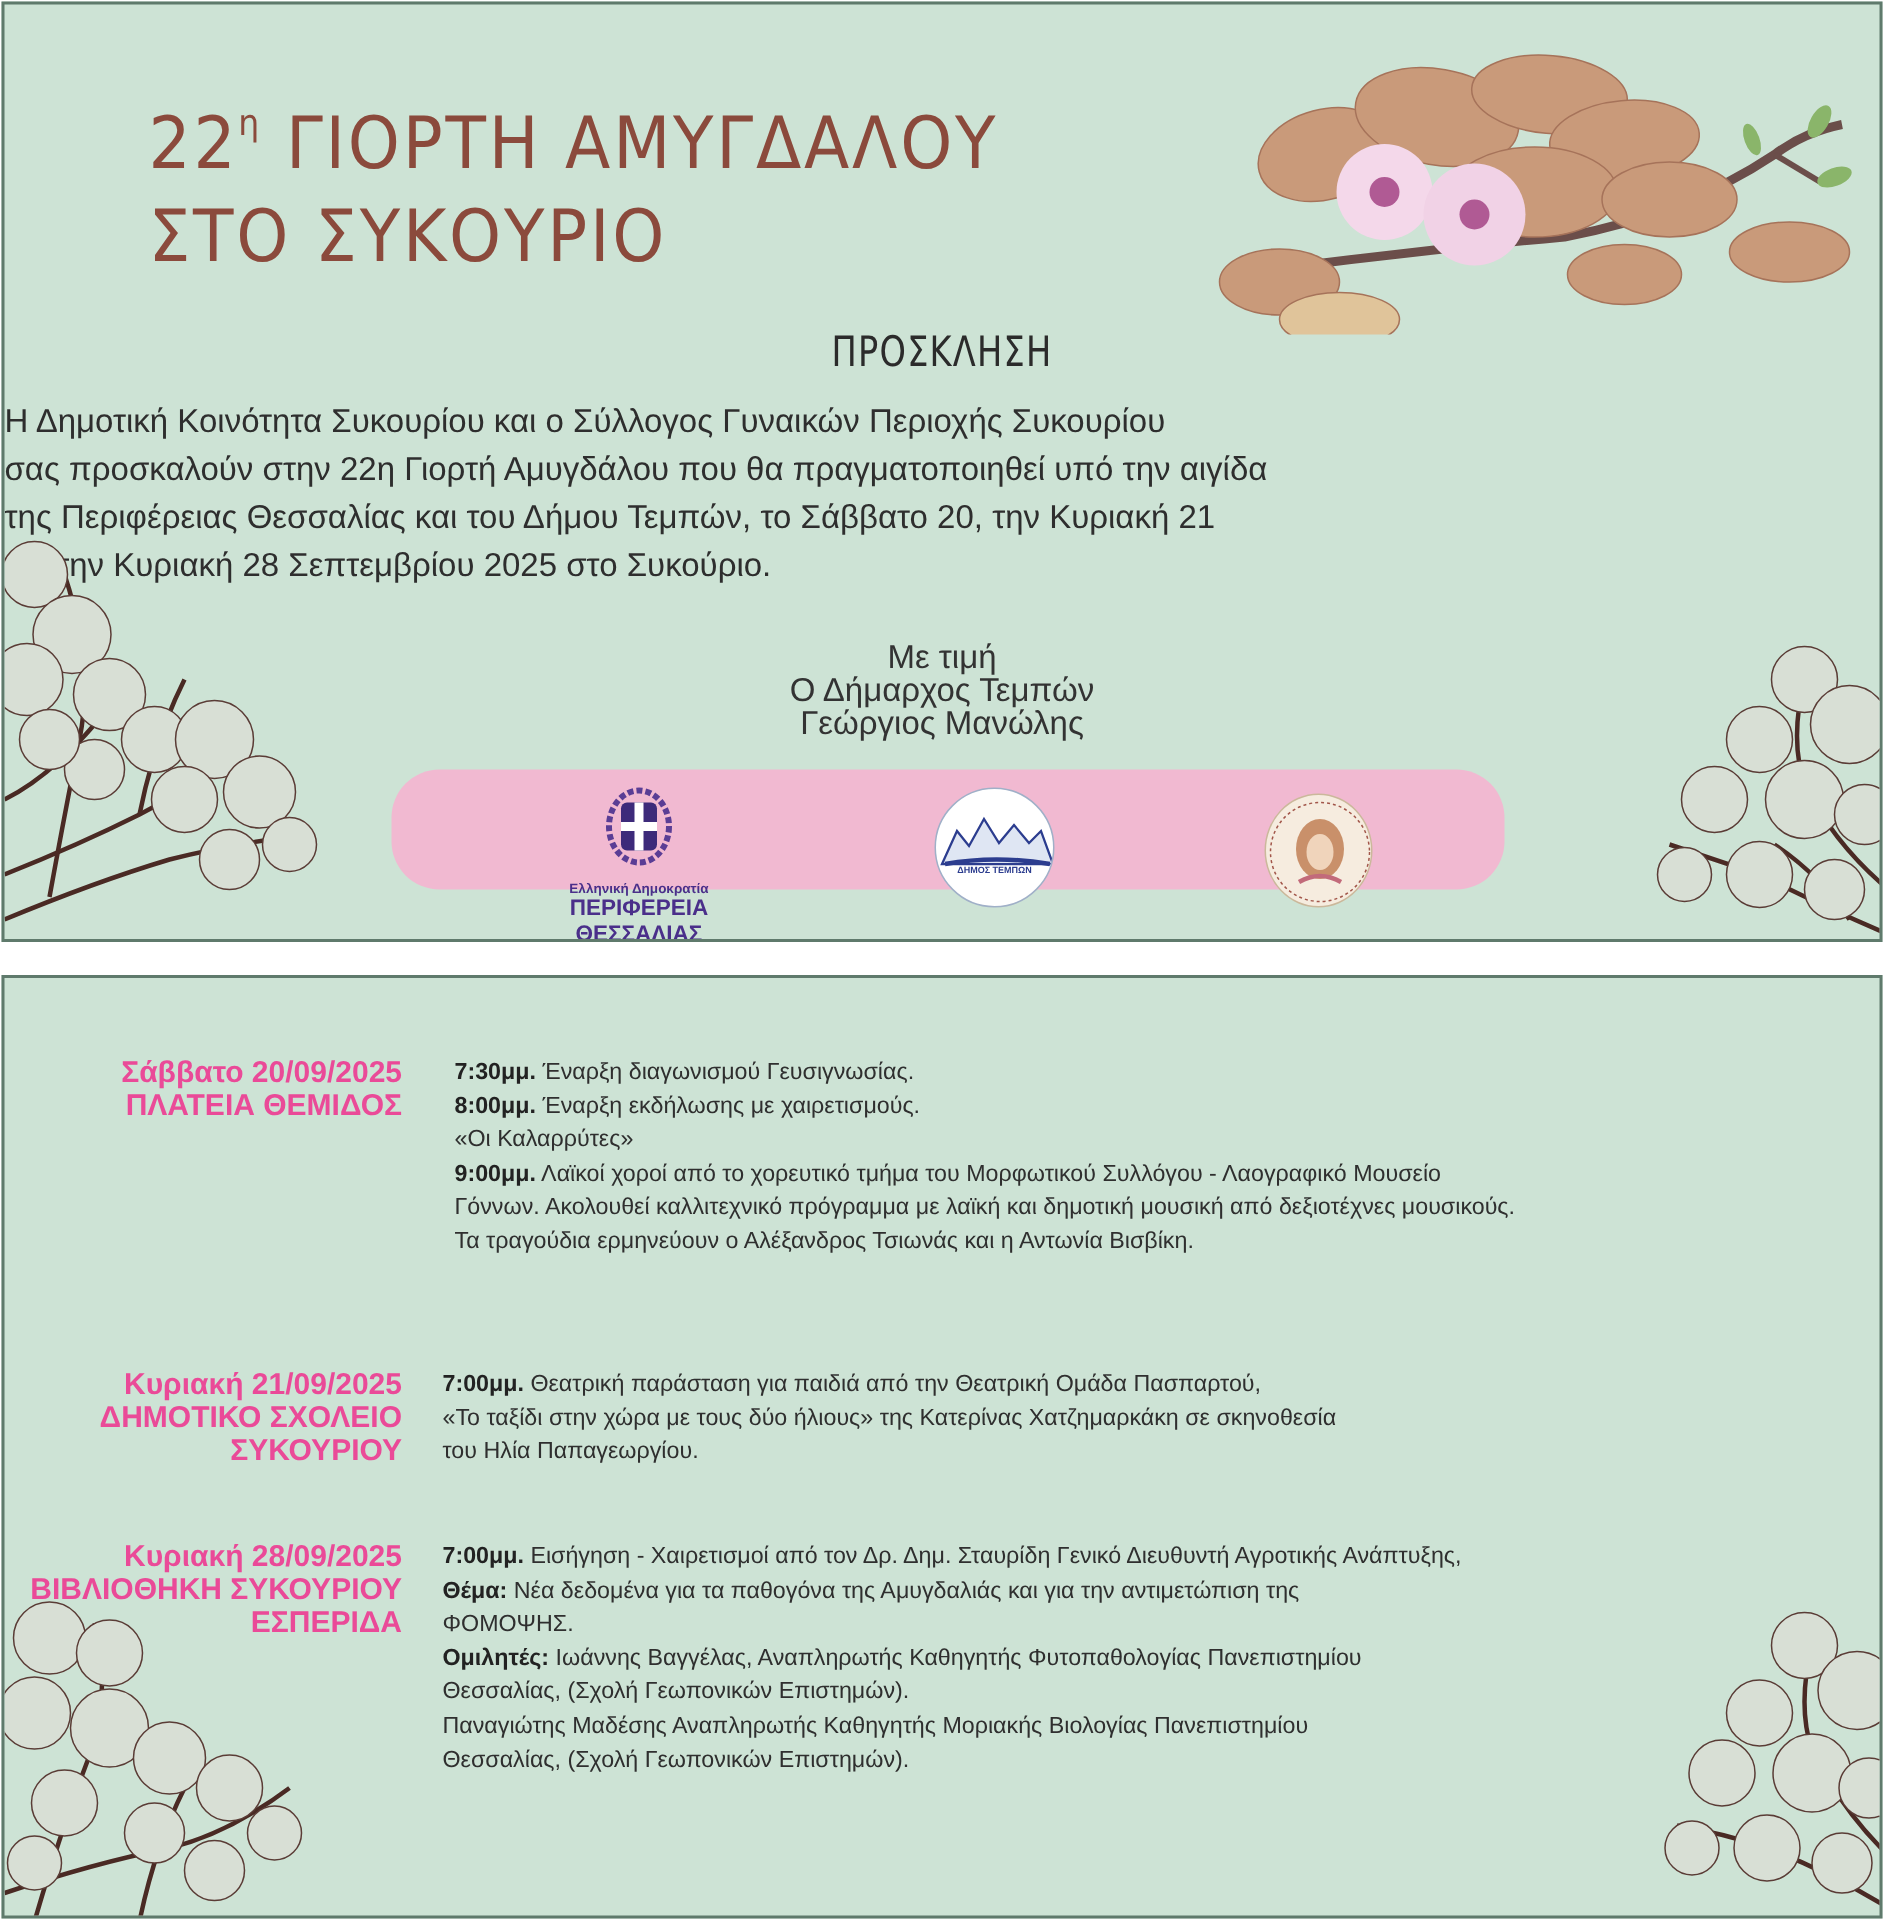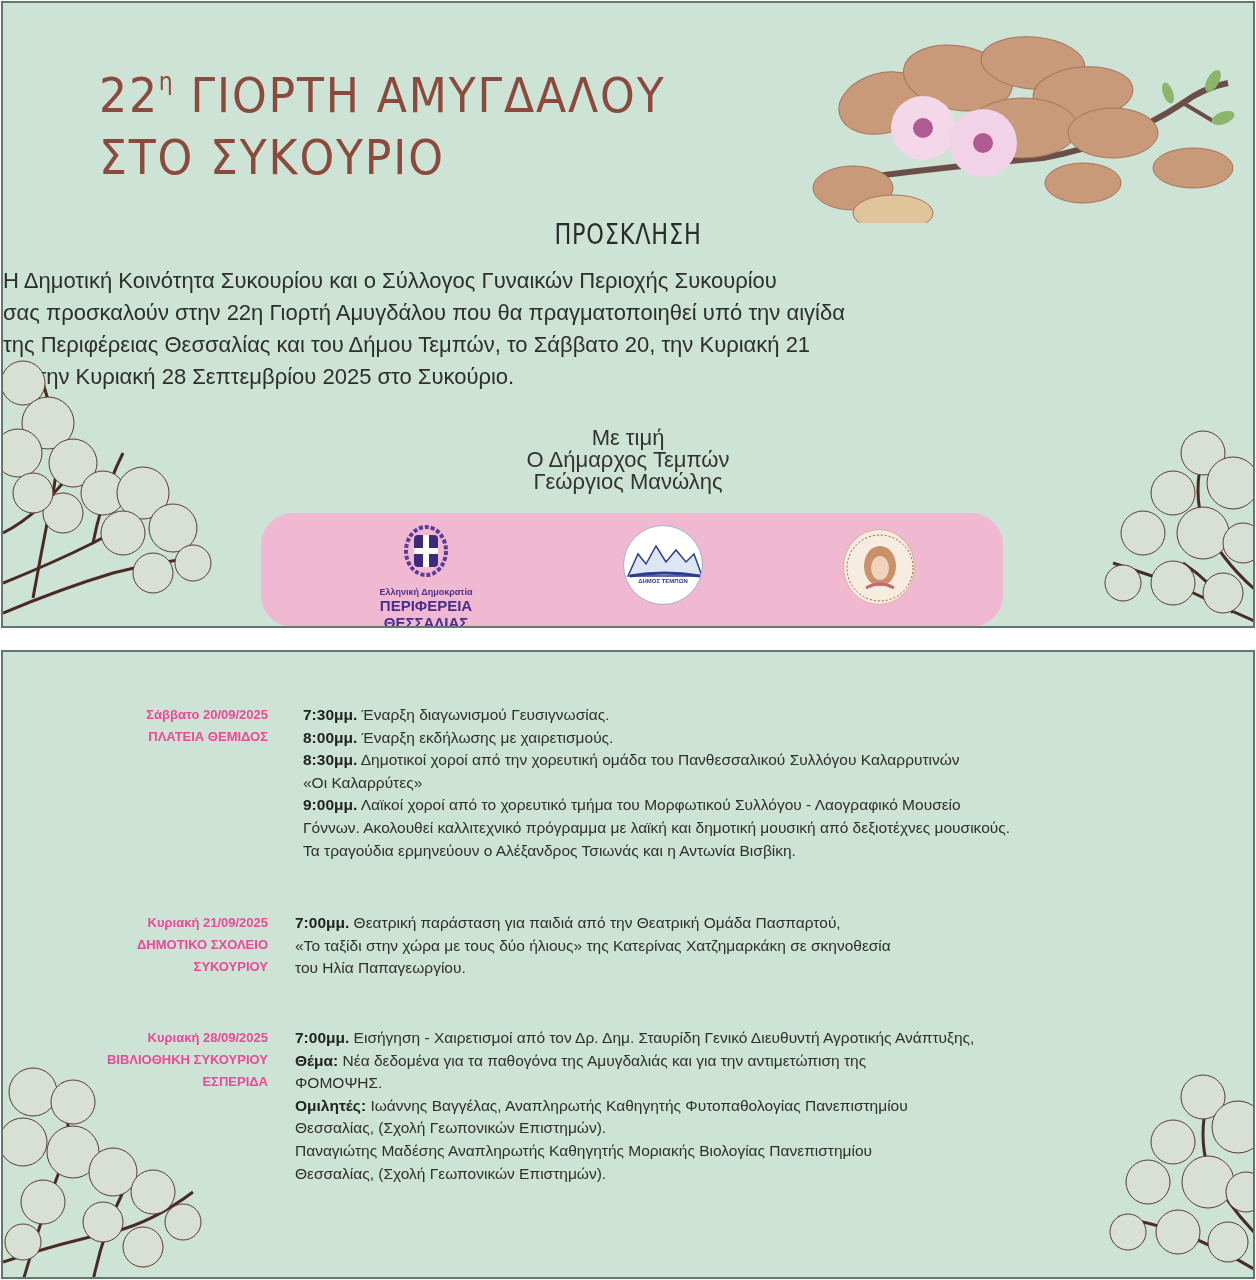--- a/index.html
+++ b/index.html
@@ -37,39 +37,39 @@
       font-family: "Liberation Sans", sans-serif; font-size: 22px; line-height: 32px; color: #2e2e2e;
     }
     .invite-body div { white-space: nowrap; }
     .signature {
       position: absolute; left: 0; width: 100%; top: 424px; text-align: center;
       font-family: "Liberation Sans", sans-serif; font-size: 22px; line-height: 22px; color: #333;
     }
 
     
     .logo-strip {
-      position: absolute; left: 258px; top: 510px; width: 742px; height: 114px;
+      position: absolute; left: 258px; top: 510px; width: 742px; height: 80px;
       background: #f1b9d1; border-radius: 32px;
     }
     .logo { position: absolute; }
     .logo-region { left: 100px; top: 10px; width: 130px; text-align: center; }
     .logo-region .caption1 { font-family: "Liberation Sans", sans-serif; font-size: 9px; color: #4a2f8a; font-weight: bold; margin-top: 4px; }
     .logo-region .caption2 { font-family: "Liberation Sans", sans-serif; font-size: 15px; color: #4a2f8a; font-weight: bold; }
     .logo-dimos { left: 362px; top: 12px; width: 80px; height: 80px; border-radius: 50%; background: #ffffff; border: 1px solid #a0b0c8; overflow: hidden; }
     .logo-dimos .dimos-label { position: absolute; left: 0; width: 100%; top: 52px; text-align: center; font-size: 6px; color: #2c3d8f; font-family: "Liberation Sans", sans-serif; font-weight: bold; }
     .logo-syllogos { left: 582px; top: 16px; width: 72px; height: 76px; border-radius: 50%; background: #f6ecdf; border: 1px solid #cbb89b; overflow: hidden; }
 
     .tree { position: absolute; }
 
     
     .schedule { position: absolute; left: 0; top: 0; width: 100%; height: 100%; }
     .day { position: absolute; left: 0; width: 100%; }
     .day-label {
       position: absolute; right: 985px; text-align: right;
-      font-family: "Liberation Sans", sans-serif; font-weight: bold; font-size: 13px; line-height: 22px;
+      font-family: "Liberation Sans", sans-serif; font-weight: bold; font-size: 20px; line-height: 22px;
       color: #ea4a98; white-space: nowrap;
     }
     .day-label div { white-space: nowrap; }
     .day-events {
       position: absolute;
       font-family: "Liberation Sans", sans-serif; font-size: 15.5px; line-height: 22.6px; color: #2f2f2f;
     }
     .day-events div { white-space: nowrap; }
     .day-events b { font-weight: bold; color: #222; text-align: right; }
   </style>
@@ -245,21 +245,20 @@
   <div class="schedule">
 
     <div class="day" style="top:52px;">
       <div class="day-label" style="top:0;">
         <div>Σάββατο 20/09/2025</div>
         <div>ΠΛΑΤΕΙΑ ΘΕΜΙΔΟΣ</div>
       </div>
       <div class="day-events" style="left:300px;top:0;">
         <div><b>7:30μμ.</b><span> Έναρξη διαγωνισμού Γευσιγνωσίας.</span></div>
         <div><b>8:00μμ.</b><span> Έναρξη εκδήλωσης με χαιρετισμούς.</span></div>
-        <div><b>8:30μμ.</b><span> Δημοτικοί χοροί από την χορευτική ομάδα του Πανθεσσαλικού Συλλόγου Καλαρρυτινών</span></div>
         <div><b></b><span>«Οι Καλαρρύτες»</span></div>
         <div><b>9:00μμ.</b><span> Λαϊκοί χοροί από το χορευτικό τμήμα του Μορφωτικού Συλλόγου - Λαογραφικό Μουσείο</span></div>
         <div><b></b><span>Γόννων. Ακολουθεί καλλιτεχνικό πρόγραμμα με λαϊκή και δημοτική μουσική από δεξιοτέχνες μουσικούς.</span></div>
         <div><b></b><span>Τα τραγούδια ερμηνεύουν ο Αλέξανδρος Τσιωνάς και η Αντωνία Βισβίκη.</span></div>
       </div>
     </div>
 
     <div class="day" style="top:260px;">
       <div class="day-label" style="top:0;">
         <div>Κυριακή 21/09/2025</div>

